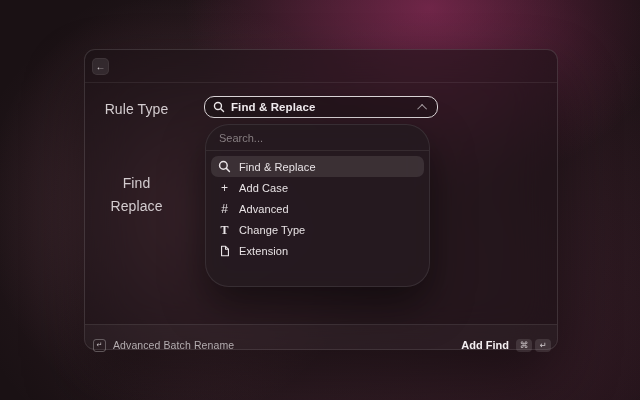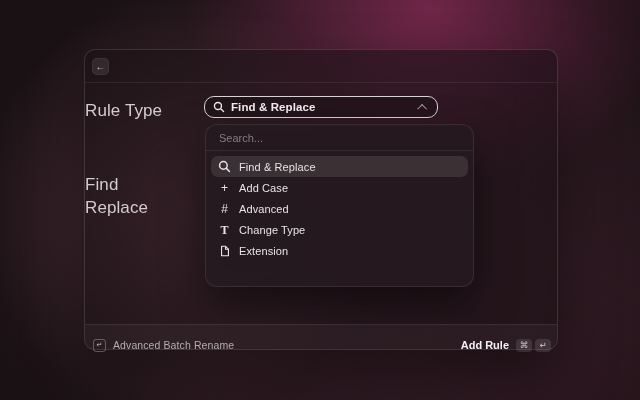--- a/index.html
+++ b/index.html
@@ -27,42 +27,42 @@
     border-bottom:1px solid rgba(255,255,255,0.07);
   }
   .back-btn{
     position:absolute;left:7px;top:8px;width:17px;height:17px;
     border-radius:5px;border:1px solid rgba(255,255,255,0.06);
     background:rgba(255,255,255,0.09);color:#d9d3d5;
     display:grid;place-items:center;font-size:10px;line-height:1;
     padding:0;cursor:pointer;box-sizing:border-box;
   }
   .field-label{
-    position:absolute;left:0;width:103px;text-align:left;
-    font-size:17px;color:#d3cccf;letter-spacing:0.1px;
+    position:absolute;left:0;width:103px;text-align:center;
+    font-size:14px;color:#d3cccf;letter-spacing:0.1px;
   }
   .lbl-rule{top:51px;}
   .lbl-find{top:125px;}
   .lbl-replace{top:148px;}
   .select{
     position:absolute;left:119px;top:46px;width:234px;height:22px;
     border:1px solid #d9d3d6;border-radius:10px;
     background:rgba(20,13,17,0.35);
     display:flex;align-items:center;gap:6px;padding:0 10px 0 8px;
     box-sizing:border-box;color:#f3eef1;cursor:pointer;
   }
   .select .value{font-size:11.5px;font-weight:600;letter-spacing:0.1px;flex:1;}
   .select .sicon{display:flex;color:#efeaec;}
   .chevron-up{
     width:6px;height:6px;border-left:1.5px solid #a89fa4;border-top:1.5px solid #a89fa4;
     transform:rotate(45deg) translateY(2px);
   }
   .dropdown{
-    position:absolute;left:120px;top:74px;width:269px;height:163px;
-    border-radius:12px;border:1px solid rgba(255,255,255,0.09);
+    position:absolute;left:120px;top:74px;width:225px;height:163px;
+    border-radius:24px;border:1px solid rgba(255,255,255,0.09);
     background:rgba(38,27,32,0.93);
     backdrop-filter:blur(14px);
     box-shadow:0 18px 40px rgba(0,0,0,0.5);
     box-sizing:border-box;overflow:hidden;
   }
   .dd-search{
     width:100%;height:26px;box-sizing:border-box;
     background:transparent;border:none;outline:none;
     border-bottom:1px solid rgba(255,255,255,0.08);border-radius:0;
     padding:0 13px;font-size:11px;color:#e9e3e6;
@@ -163,20 +163,20 @@
             </svg>
           </span>
     <span class="olabel">Extension</span>
   </div>
       </div>
   </div>
 
   <div class="footer">
     <span class="enter-chip">↵</span>
     <span class="app-title">Advanced Batch Rename</span>
-    <span class="add-rule">Add Rule</span>
+    <span class="add-rule">Add Find</span>
     <span class="keys">
         <span class="key">⌘</span>
         <span class="key">↵</span>
       </span>
   </div>
 
 </div>
 
 </body></html>

